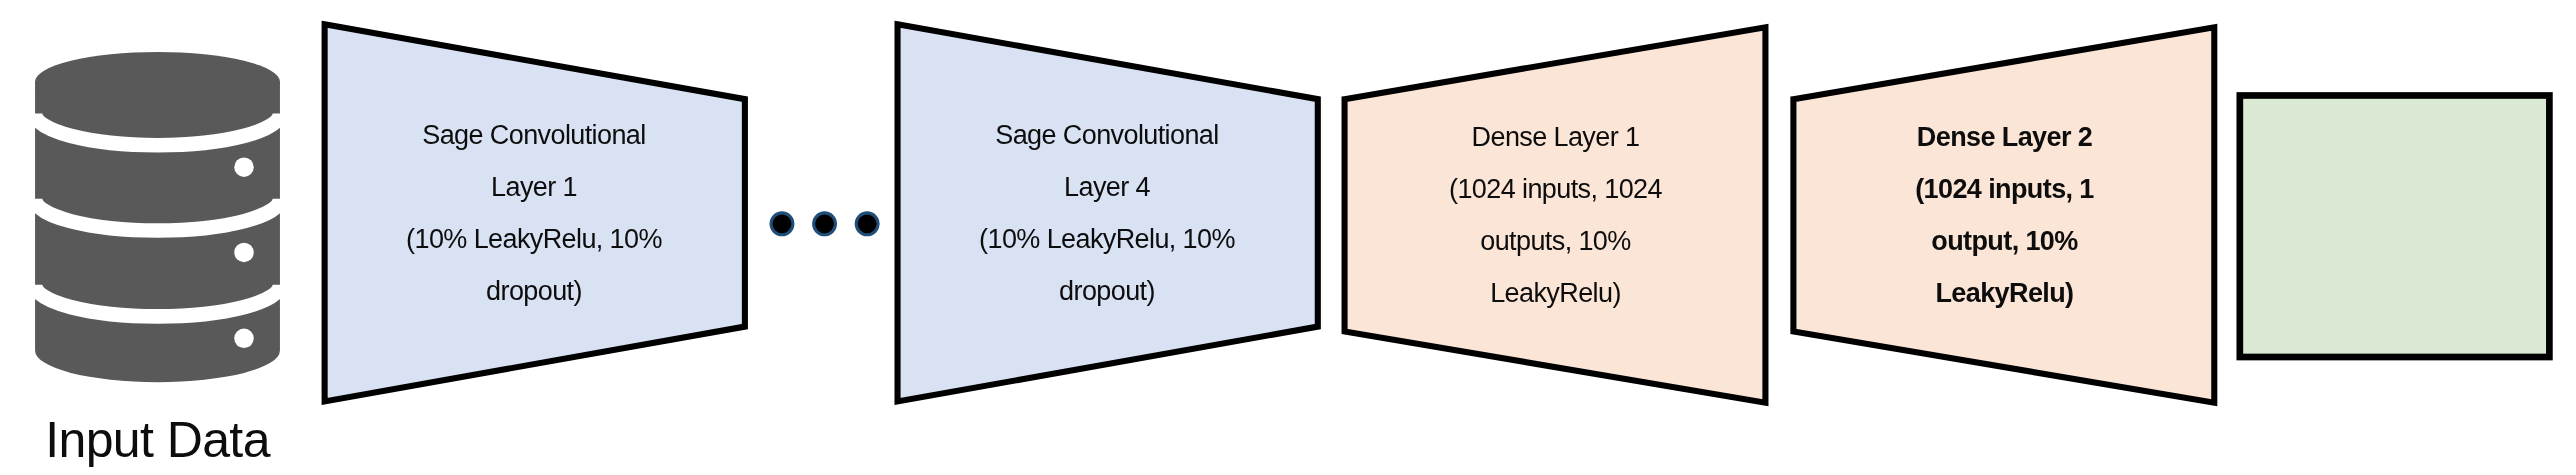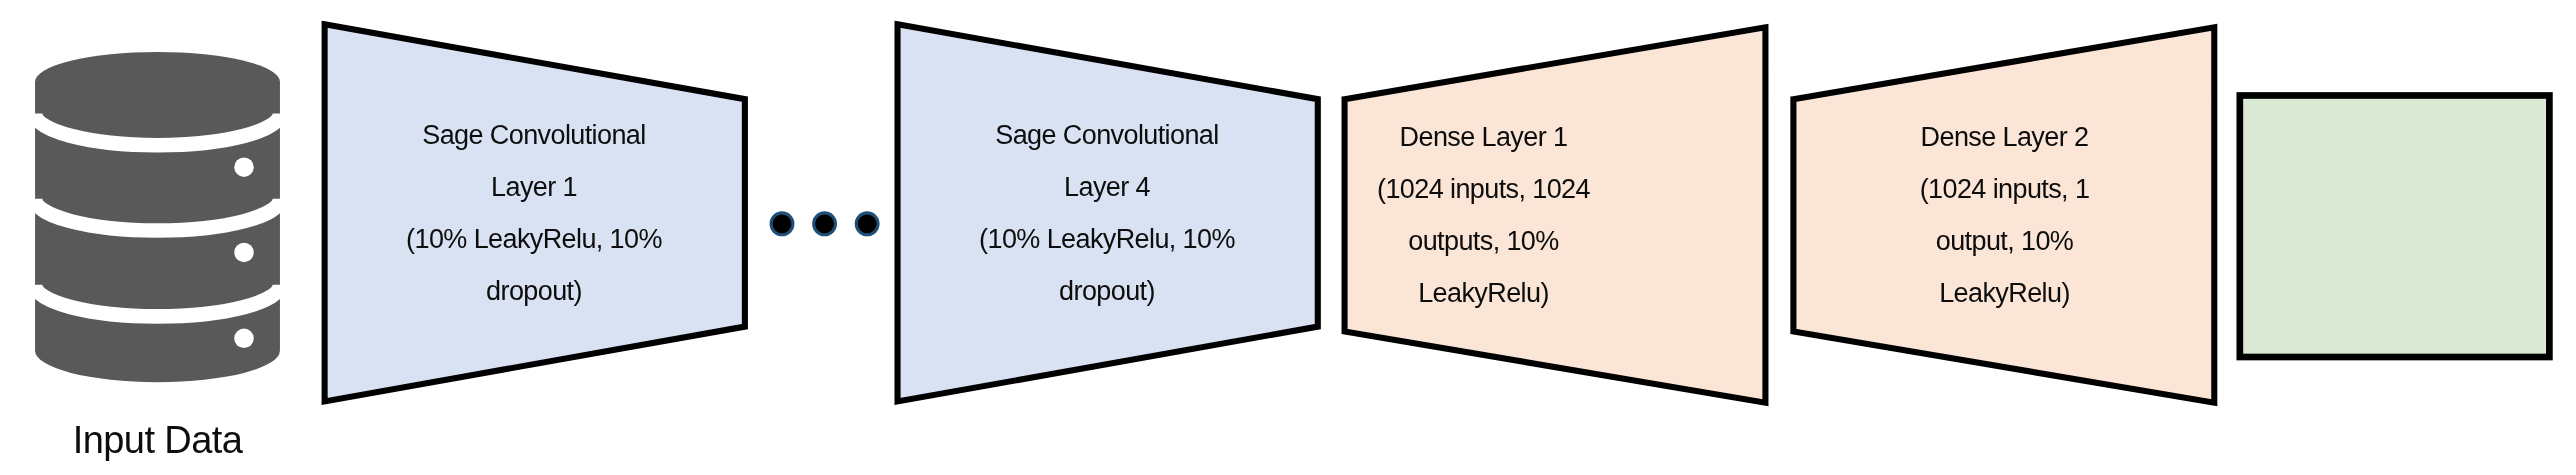--- a/index.html
+++ b/index.html
@@ -33,34 +33,34 @@
     text-align: center;
     white-space: pre-line;
     color: #0d0d0d;
     font-size: 27px;
     line-height: 52px;
     letter-spacing: -0.6px;
     pointer-events: none;
   }
   .label-sage1  { left: 324px;  top: 24px;  width: 420px; height: 377px; }
   .label-sage4  { left: 897px; top: 24px;  width: 420px; height: 377px; }
-  .label-dense1 { left: 1273px; top: 27px;  width: 421px; height: 375px; }
-  .label-dense2 { left: 1794px; top: 27px;  width: 421px; height: 375px; }
+  .label-dense1 { left: 1345px; top: 27px;  width: 421px; height: 375px; }
+  .label-dense2 { left: 1794px; top: 27px;  width: 421px; height: 375px; font-weight: bold; }
   .label-output { left: 2240px; top: 96px; width: 310px; height: 262px; }
   .input-caption {
     position: absolute;
     left: 35px;
     top: 417px;
     width: 245px;
     height: 46px;
     display: flex;
     align-items: center;
     justify-content: center;
     color: #0d0d0d;
-    font-size: 38px;
+    font-size: 50px;
     letter-spacing: -0.6px;
   }
 </style>
 </head>
 <body>
 
 <div class="canvas">
 
   <svg class="shapes-layer" viewBox="0 0 4234 781" xmlns="http://www.w3.org/2000/svg">
 

